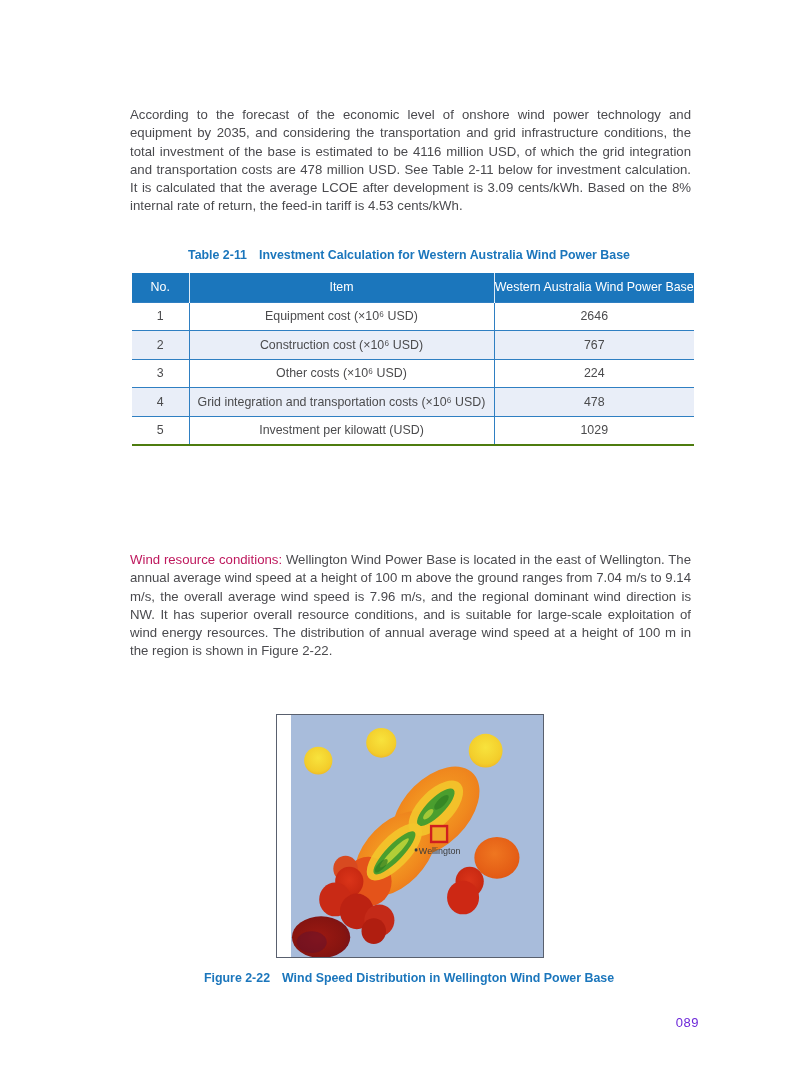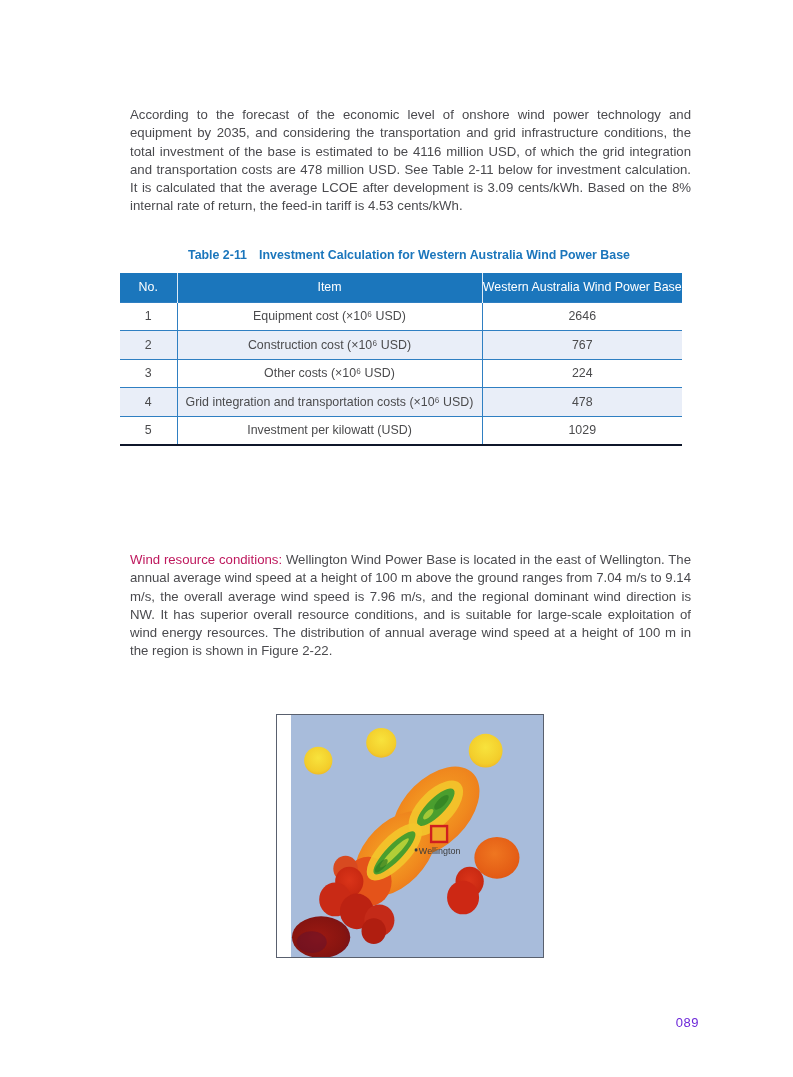--- a/index.html
+++ b/index.html
@@ -38,24 +38,24 @@
     position:absolute;left:128px;width:562px;
     text-align:center;
     font-size:12.4px;font-weight:bold;
     color:var(--accent-blue,#1b76bc);
   }
   .table-caption{top:248px;}
   .figure-caption{top:971px;}
   .caption .cap-label{margin-right:12px;}
   
   .inv-table{
-    position:absolute;left:120px;top:273px;width:562px;
+    position:absolute;left:132px;top:273px;width:562px;
     border-collapse:collapse;table-layout:fixed;
     font-size:12.4px;color:#4b4b4d;
-    border-bottom:2px solid #0f172a;
+    border-bottom:2px solid #4d7c0f;
   }
   .inv-table col.c-no{width:57px;}
   .inv-table col.c-item{width:305px;}
   .inv-table col.c-val{width:200px;}
   .inv-table th{
     background:var(--table-header-bg,#1b76bc);
     color:#ffffff;font-weight:normal;
     height:29px;font-size:12.4px;
     border-left:1px solid rgba(255,255,255,.85);
   }
@@ -213,16 +213,19 @@
         <ellipse cx="110" cy="139" rx="21" ry="3.5" fill="#cada3a" opacity="0.8" transform="rotate(-44 110 139)"></ellipse>
         <ellipse cx="96" cy="152" rx="9" ry="3.5" fill="#2e7d22" opacity="0.7" transform="rotate(-44 96 152)"></ellipse>
       </g>
 
       <rect x="149" y="112" width="17" height="16" fill="#f0a728" style="stroke:var(--marker-red,#cf1f1f)" stroke-width="2.5"></rect>
       <circle cx="133" cy="136" r="1.6" fill="#3c3c3c"></circle>
       <text x="136" y="140" font-size="9.5" fill="#3c3c3c" font-family="Liberation Sans, sans-serif">Wellington</text>
     </svg>
   </div>
 
+  <div class="caption figure-caption">
+    <span class="cap-label">Figure 2-22</span><span>Wind Speed Distribution in Wellington Wind Power Base</span>
+  </div>
 
   <div class="page-number">089</div>
 
 </div>
 
 </body></html>

